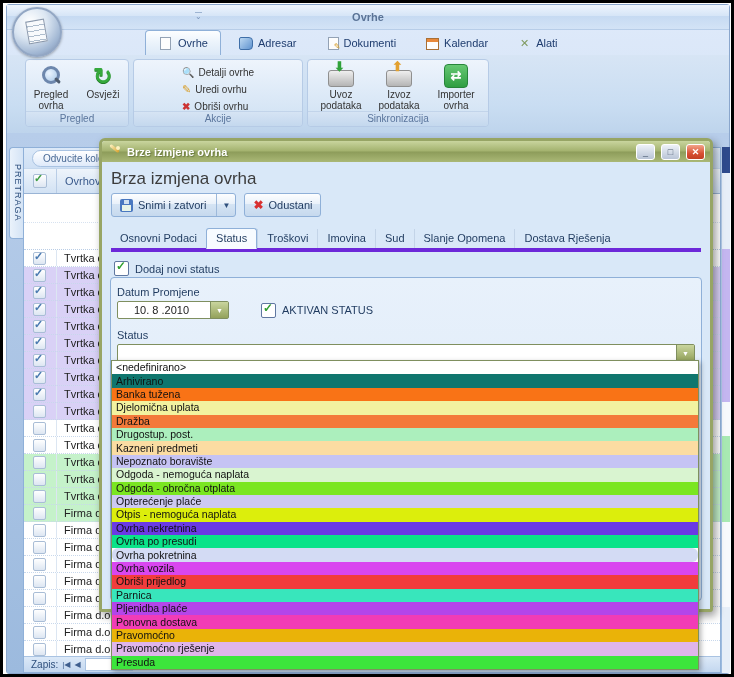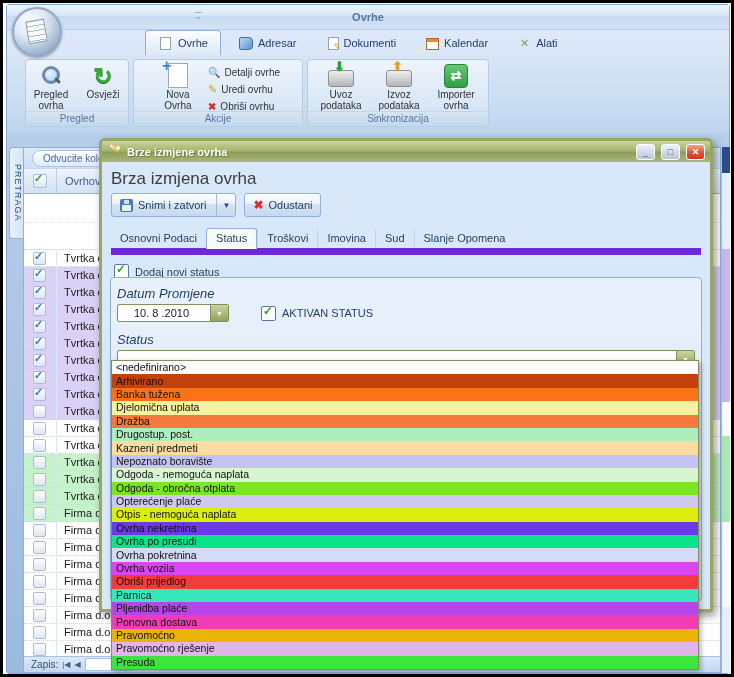--- a/index.html
+++ b/index.html
@@ -87,29 +87,29 @@
   .wbtn.close{background:linear-gradient(#f2a489,#d84f33 60%,#c23f24);color:#fff;font-weight:bold;}
   .dlg-heading{margin:7px 9px 3px;font-size:17px;color:#3c3c3c;}
   .dlg-toolbar{display:flex;gap:8px;margin:4px 9px 9px;}
   .tbtn{display:inline-flex;align-items:center;gap:5px;height:22px;padding:0 8px;background:linear-gradient(#fdfeff,#e9f1fa 45%,#d5e4f4 46%,#c6d9ee);border:1px solid #8fb0d8;border-radius:3px;font-size:11px;color:#1f3a5f;}
   .tbtn.split{padding-right:0;}
   .split-arrow{border-left:1px solid #9db9da;align-self:stretch;display:flex;align-items:center;padding:0 5px;margin-left:5px;font-size:8px;color:#2e4f7c;}
   .ic-floppy{width:13px;height:13px;background:#4a78c0;border-radius:2px;position:relative;flex:none;}
   .ic-floppy::before{content:"";position:absolute;left:2px;bottom:1px;width:9px;height:6px;background:#e8f4e8;}
   .ic-floppy::after{content:"";position:absolute;left:4px;top:1px;width:5px;height:4px;background:#cfe0f0;}
   .ic-cancel{color:#d83030;font-weight:bold;font-size:12px;}
-  .dlg-tabs{display:flex;align-items:flex-end;height:22px;margin:0 9px;border-bottom:7px solid #6d28d9;font-size:11px;color:#1f3a5f;}
+  .dlg-tabs{display:flex;align-items:flex-end;height:22px;margin:0 9px;border-bottom:4px solid #6d28d9;font-size:11px;color:#1f3a5f;}
   .dtab{padding:3px 9px 4px;border-left:1px solid #c3d4e8;}
   .dtab:first-child{border-left:none;}
   .dtab.active{background:#f7fbff;border:1px solid #8fb0d8;border-bottom:1px solid #f7fbff;border-radius:3px 3px 0 0;margin-bottom:-1px;}
   .checkrow{display:flex;align-items:center;gap:6px;margin:9px 12px 0;font-size:11px;color:#1f3a5f;}
   .cb{width:13px;height:13px;background:#fff;border:1px solid #5f77a0;border-radius:2px;position:relative;flex:none;}
   .cb.checked::after{content:"✓";position:absolute;left:1px;top:-3px;font-size:12px;font-weight:bold;color:#2f9e2f;}
   .gbox{position:absolute;left:8px;right:8px;top:136px;bottom:8px;border:1px solid #8fb0d8;border-radius:4px;background:linear-gradient(#e8f1fb,#d7e6f7);padding:8px 6px;box-sizing:border-box;}
-  .flabel{font-size:13px;color:#1f3a5f;margin-bottom:3px;font-style:italic;}
+  .flabel{font-size:11px;color:#1f3a5f;margin-bottom:3px;}
   .daterow{display:flex;align-items:center;gap:32px;margin-bottom:10px;}
   .combo{display:flex;height:18px;background:#fff;border:1px solid #7f8f5f;border-radius:2px;box-sizing:border-box;}
   .combo-text{flex:1;font-size:11px;color:#222;padding:2px 16px;line-height:13px;white-space:nowrap;overflow:hidden;}
   .combo-btn{width:17px;background:linear-gradient(#c9d59e,#93a25b);border-left:1px solid #7f8f5f;color:#fff;font-size:7px;display:flex;align-items:center;justify-content:center;flex:none;}
   .date-combo{width:112px;}
   .status-combo{width:100%;}
 
   .popup{position:absolute;left:111px;top:360px;width:588px;height:310px;background:#fff;border:1px solid #7f8f5f;box-sizing:border-box;z-index:50;display:flex;flex-direction:column;overflow:hidden;box-shadow:2px 2px 5px rgba(0,0,0,.3);}
   .opt{flex:1 1 0;font-size:10.5px;line-height:13px;color:#111;padding-left:4px;white-space:nowrap;overflow:hidden;display:flex;align-items:center;}
 </style>
@@ -162,26 +162,20 @@
               <span class="ic-refresh">↻</span>
             </span>
           <span>Osvježi</span>
         </span>
       </div>
       <div class="rgroup-caption">Pregled</div>
     </div>
 
     <div class="rgroup" style="left:126px;width:170px;">
       <div class="rgroup-body">
-        <span class="bigbtn">
-          <span class="icn">
-              <span class="ic-newpage"></span>
-            </span>
-          <span>Nova Ovrha</span>
-        </span>
         <span class="smallcol">
           <span class="smallbtn">
             <span class="ic-mag-s">🔍</span>
             <span>Detalji ovrhe</span>
           </span>
           <span class="smallbtn">
             <span class="ic-pencil">✎</span>
             <span>Uredi ovrhu</span>
           </span>
           <span class="smallbtn">
@@ -393,20 +387,21 @@
       <span>Odustani</span>
     </span>
   </div>
   <div class="dlg-tabs">
     <span class="dtab">Osnovni Podaci</span>
     <span class="dtab active">Status</span>
     <span class="dtab">Troškovi</span>
     <span class="dtab">Imovina</span>
     <span class="dtab">Sud</span>
     <span class="dtab">Slanje Opomena</span>
+    <span class="dtab">Dostava Rješenja</span>
   </div>
   <div class="checkrow">
     <span class="cb checked"></span>
     <span>Dodaj novi status</span>
   </div>
   <div class="gbox">
     <div class="flabel">Datum Promjene</div>
     <div class="daterow">
       <span class="combo date-combo">
         <span class="combo-text">10. 8 .2010</span>
@@ -420,34 +415,34 @@
     <div class="flabel">Status</div>
     <span class="combo status-combo">
       <span class="combo-text"></span>
       <span class="combo-btn">▼</span>
     </span>
   </div>
 </div>
 
 <div class="popup">
     <div class="opt" style="background: rgb(255, 255, 255);">&lt;nedefinirano&gt;</div>
-    <div class="opt" style="background: #c2410c;">Arhivirano</div>
+    <div class="opt" style="background: #0f766e;">Arhivirano</div>
     <div class="opt" style="background: #f97316;">Banka tužena</div>
     <div class="opt" style="background: rgb(242, 242, 160); text-align: right;">Djelomična uplata</div>
     <div class="opt" style="background: rgb(244, 121, 58);">Dražba</div>
     <div class="opt" style="background: rgb(172, 239, 189);">Drugostup. post.</div>
     <div class="opt" style="background: rgb(251, 220, 162);">Kazneni predmeti</div>
     <div class="opt" style="background: rgb(197, 195, 244);">Nepoznato boravište</div>
     <div class="opt" style="background: rgb(217, 244, 208);">Odgoda - nemoguća naplata</div>
     <div class="opt" style="background: rgb(122, 230, 33);">Odgoda - obročna otplata</div>
     <div class="opt" style="background: rgb(205, 201, 241);">Opterećenje plaće</div>
     <div class="opt" style="background: rgb(220, 238, 12);">Otpis - nemoguća naplata</div>
     <div class="opt" style="background: rgb(106, 58, 228);">Ovrha nekretnina</div>
     <div class="opt" style="background: rgb(10, 227, 137);">Ovrha po presudi</div>
-    <div class="opt" style="background: rgb(211, 219, 244);">Ovrha pokretnina</div>
+    <div class="opt" style="background: rgb(211, 219, 244); border-radius: 6px;">Ovrha pokretnina</div>
     <div class="opt" style="background: #d946ef;">Ovrha vozila</div>
     <div class="opt" style="background: rgb(242, 60, 60);">Obriši prijedlog</div>
     <div class="opt" style="background: rgb(56, 230, 188);">Parnica</div>
     <div class="opt" style="background: rgb(180, 69, 234);">Pljenidba plaće</div>
     <div class="opt" style="background: rgb(242, 60, 182);">Ponovna dostava</div>
     <div class="opt" style="background: #eab308;">Pravomoćno</div>
     <div class="opt" style="background: rgb(223, 181, 234);">Pravomoćno rješenje</div>
     <div class="opt" style="background: rgb(60, 229, 60);">Presuda</div>
   </div>
 

